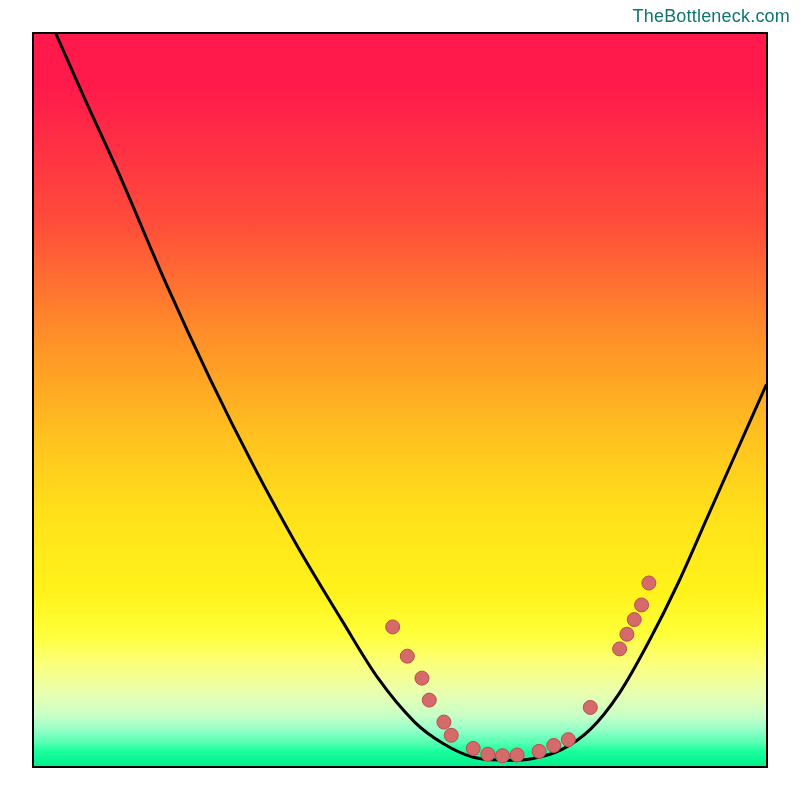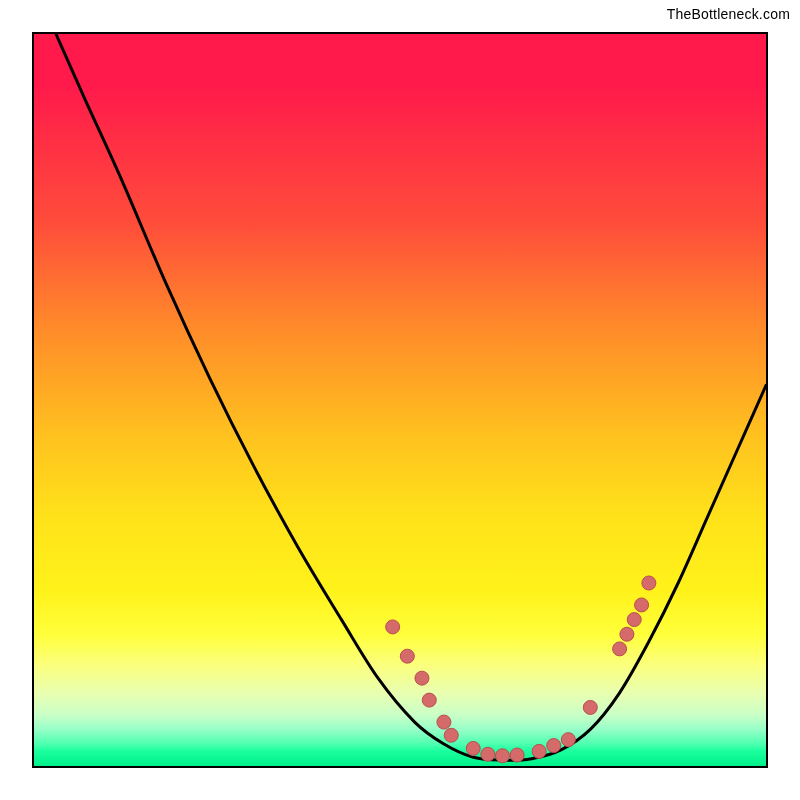--- a/index.html
+++ b/index.html
@@ -53,22 +53,22 @@
     position: absolute;
     inset: 0;
     width: 100%;
     height: 100%;
     display: block;
   }
   .attribution {
     position: absolute;
     right: 10px;
     top: 6px;
-    font-size: 14px;
-    color: #000000;
+    font-size: 18px;
+    color: #0f766e;
     font-weight: 500;
     letter-spacing: 0.2px;
   }
 </style>
 </head>
 <body>
 
 <div class="frame">
 
   <div class="attribution">TheBottleneck.com</div>

